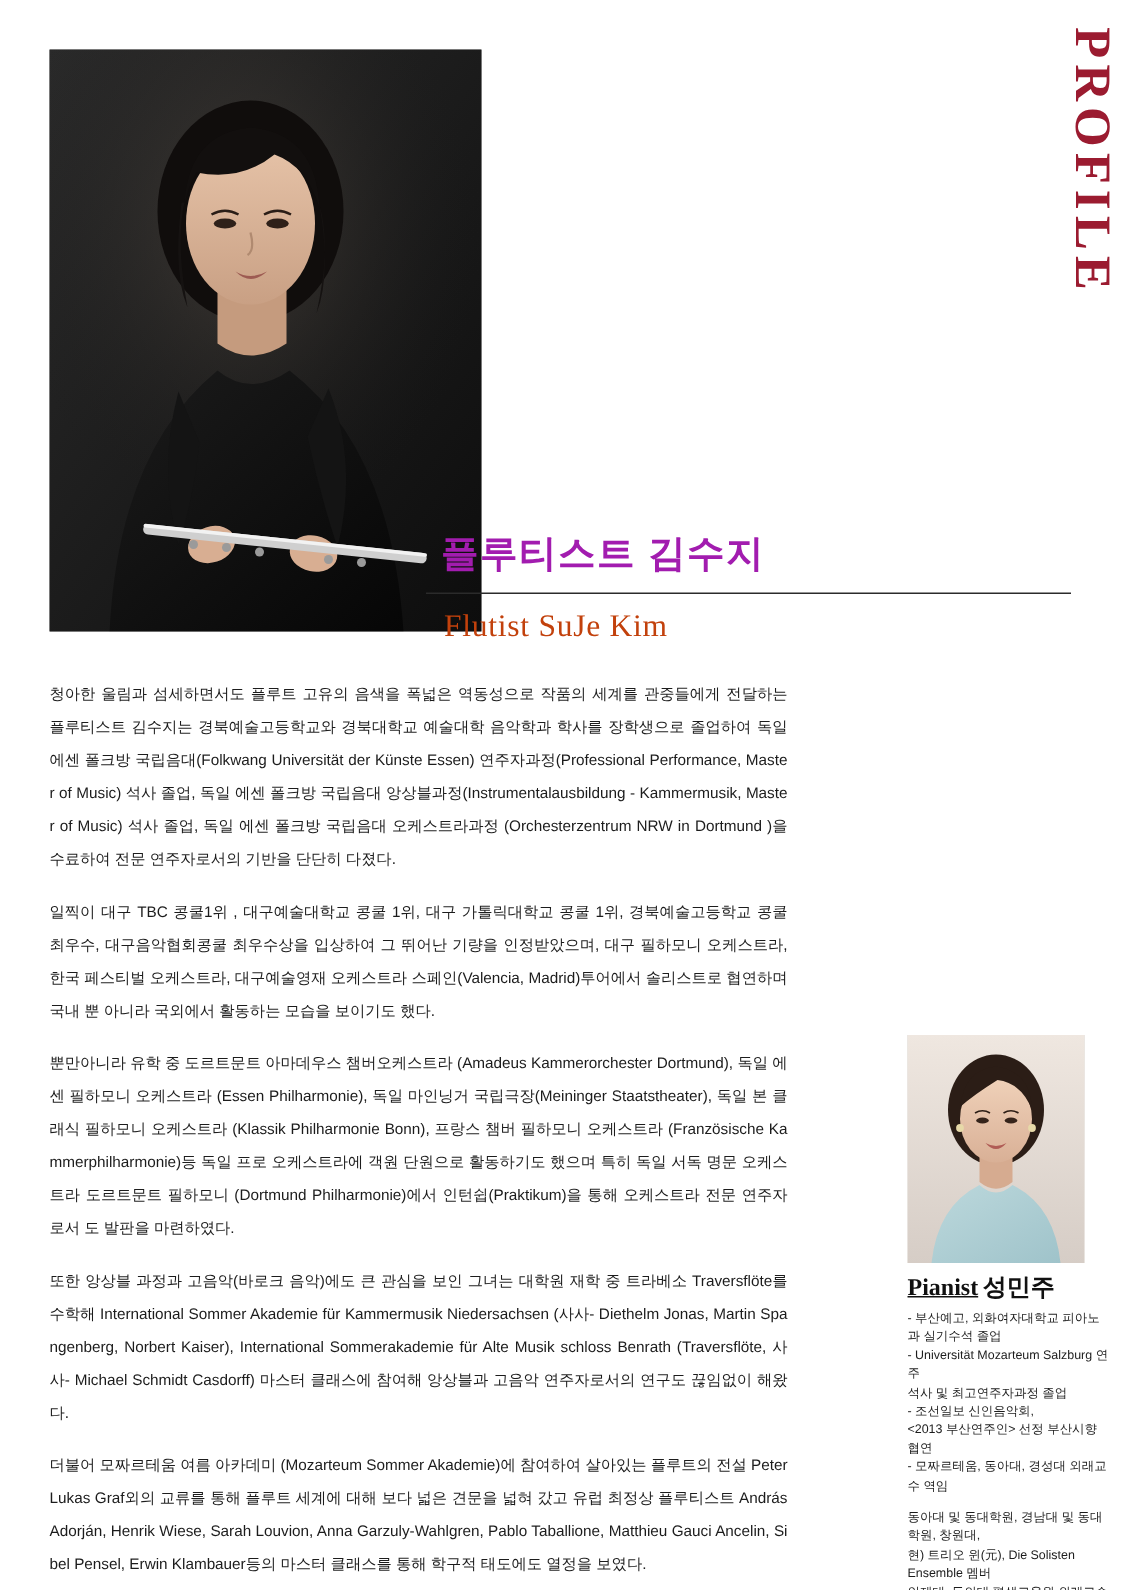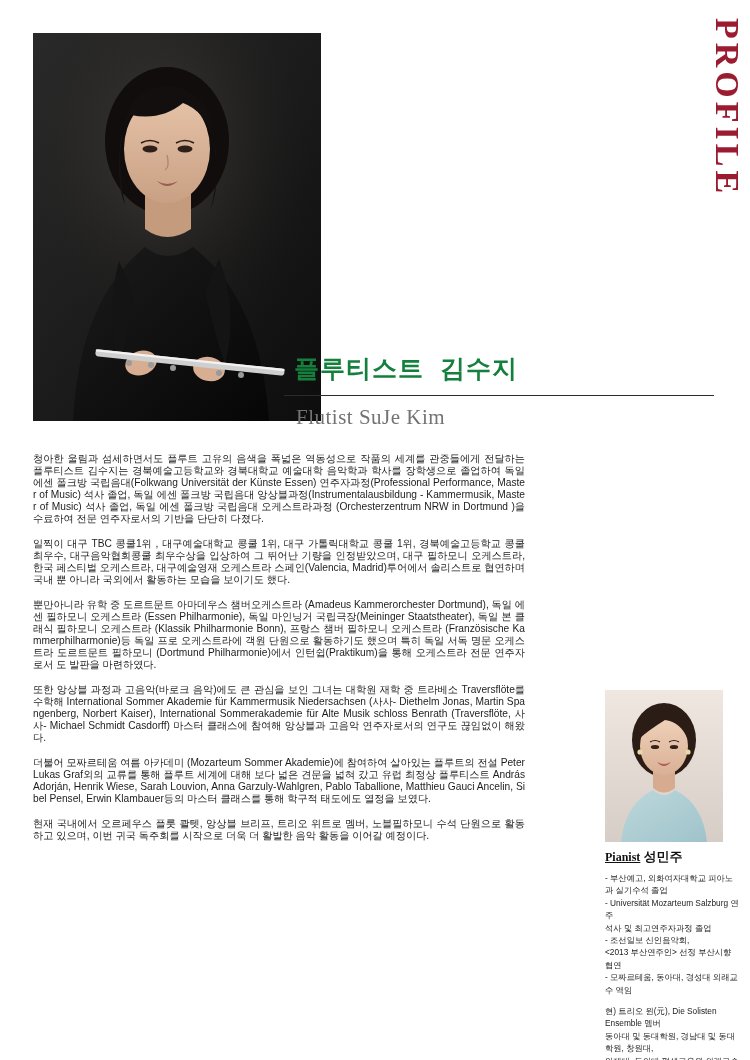--- a/index.html
+++ b/index.html
@@ -59,51 +59,51 @@
 
   
   .title-block {
     position: absolute;
     left: 284px;
     top: 352px;
     width: 400px;
     text-align: left;
   }
   .title-ko {
-    font-family: Liberation Mono, monospace;
+    font-family: Liberation Sans, sans-serif;
     font-size: 25px;
     font-weight: 700;
-    color: #15803d;
+    color: #a21caf;
     letter-spacing: 1px;
     padding-left: 10px;
   }
   .title-rule {
     margin-top: 10px;
     border-bottom: 1.2px solid #2b2b2b;
     width: 430px;
   }
   .title-en {
     font-family: "Liberation Serif", serif;
     font-size: 21px;
-    color: #737373;
+    color: #c2410c;
     margin-top: 9px;
     padding-left: 12px;
     letter-spacing: 0.5px;
   }
 
   
   .body-col {
     position: absolute;
     left: 33px;
     top: 443px;
     width: 492px;
   }
   .para {
     font-size: 10.2px;
-    line-height: 12px;
+    line-height: 22px;
     text-align: justify;
     color: #1c1c1c;
     margin-bottom: 13px;
     word-break: break-all;
   }
 
   
   .pianist-photo {
     position: absolute;
     left: 605px;
@@ -117,26 +117,26 @@
     position: absolute;
     left: 605px;
     top: 848px;
     width: 130px;
     font-size: 11px;
     color: #111;
   }
   .pianist-name .en {
     font-family: "Liberation Serif", serif;
     font-weight: 700;
-    font-size: 12px;
+    font-size: 16px;
     text-decoration: underline;
   }
   .pianist-name .ko {
     font-weight: 700;
-    font-size: 13px;
+    font-size: 16px;
   }
   .pianist-list {
     position: absolute;
     left: 605px;
     top: 872px;
     width: 136px;
     font-size: 8.3px;
     line-height: 12.4px;
     color: #1c1c1c;
   }
@@ -275,19 +275,19 @@
   </div>
 
   <div class="pianist-list">
     <div class="item">- 부산예고, 외화여자대학교 피아노과 실기수석 졸업</div>
     <div class="item">- Universität Mozarteum Salzburg 연주</div>
     <div class="item">석사 및 최고연주자과정 졸업</div>
     <div class="item">- 조선일보 신인음악회,</div>
     <div class="item">&lt;2013 부산연주인&gt; 선정 부산시향 협연</div>
     <div class="item">- 모짜르테움, 동아대, 경성대 외래교수 역임</div>
     <div class="gap"></div>
+    <div class="item">동아대 및 동대학원, 경남대 및 동대학원, 창원대,</div>
     <div class="item">현) 트리오 윈(元), Die Solisten Ensemble 멤버</div>
-    <div class="item">동아대 및 동대학원, 경남대 및 동대학원, 창원대,</div>
     <div class="item">인제대, 동의대 평생교육원 외래교수,</div>
 
   </div>
 
 </div>
 
 </body></html>

